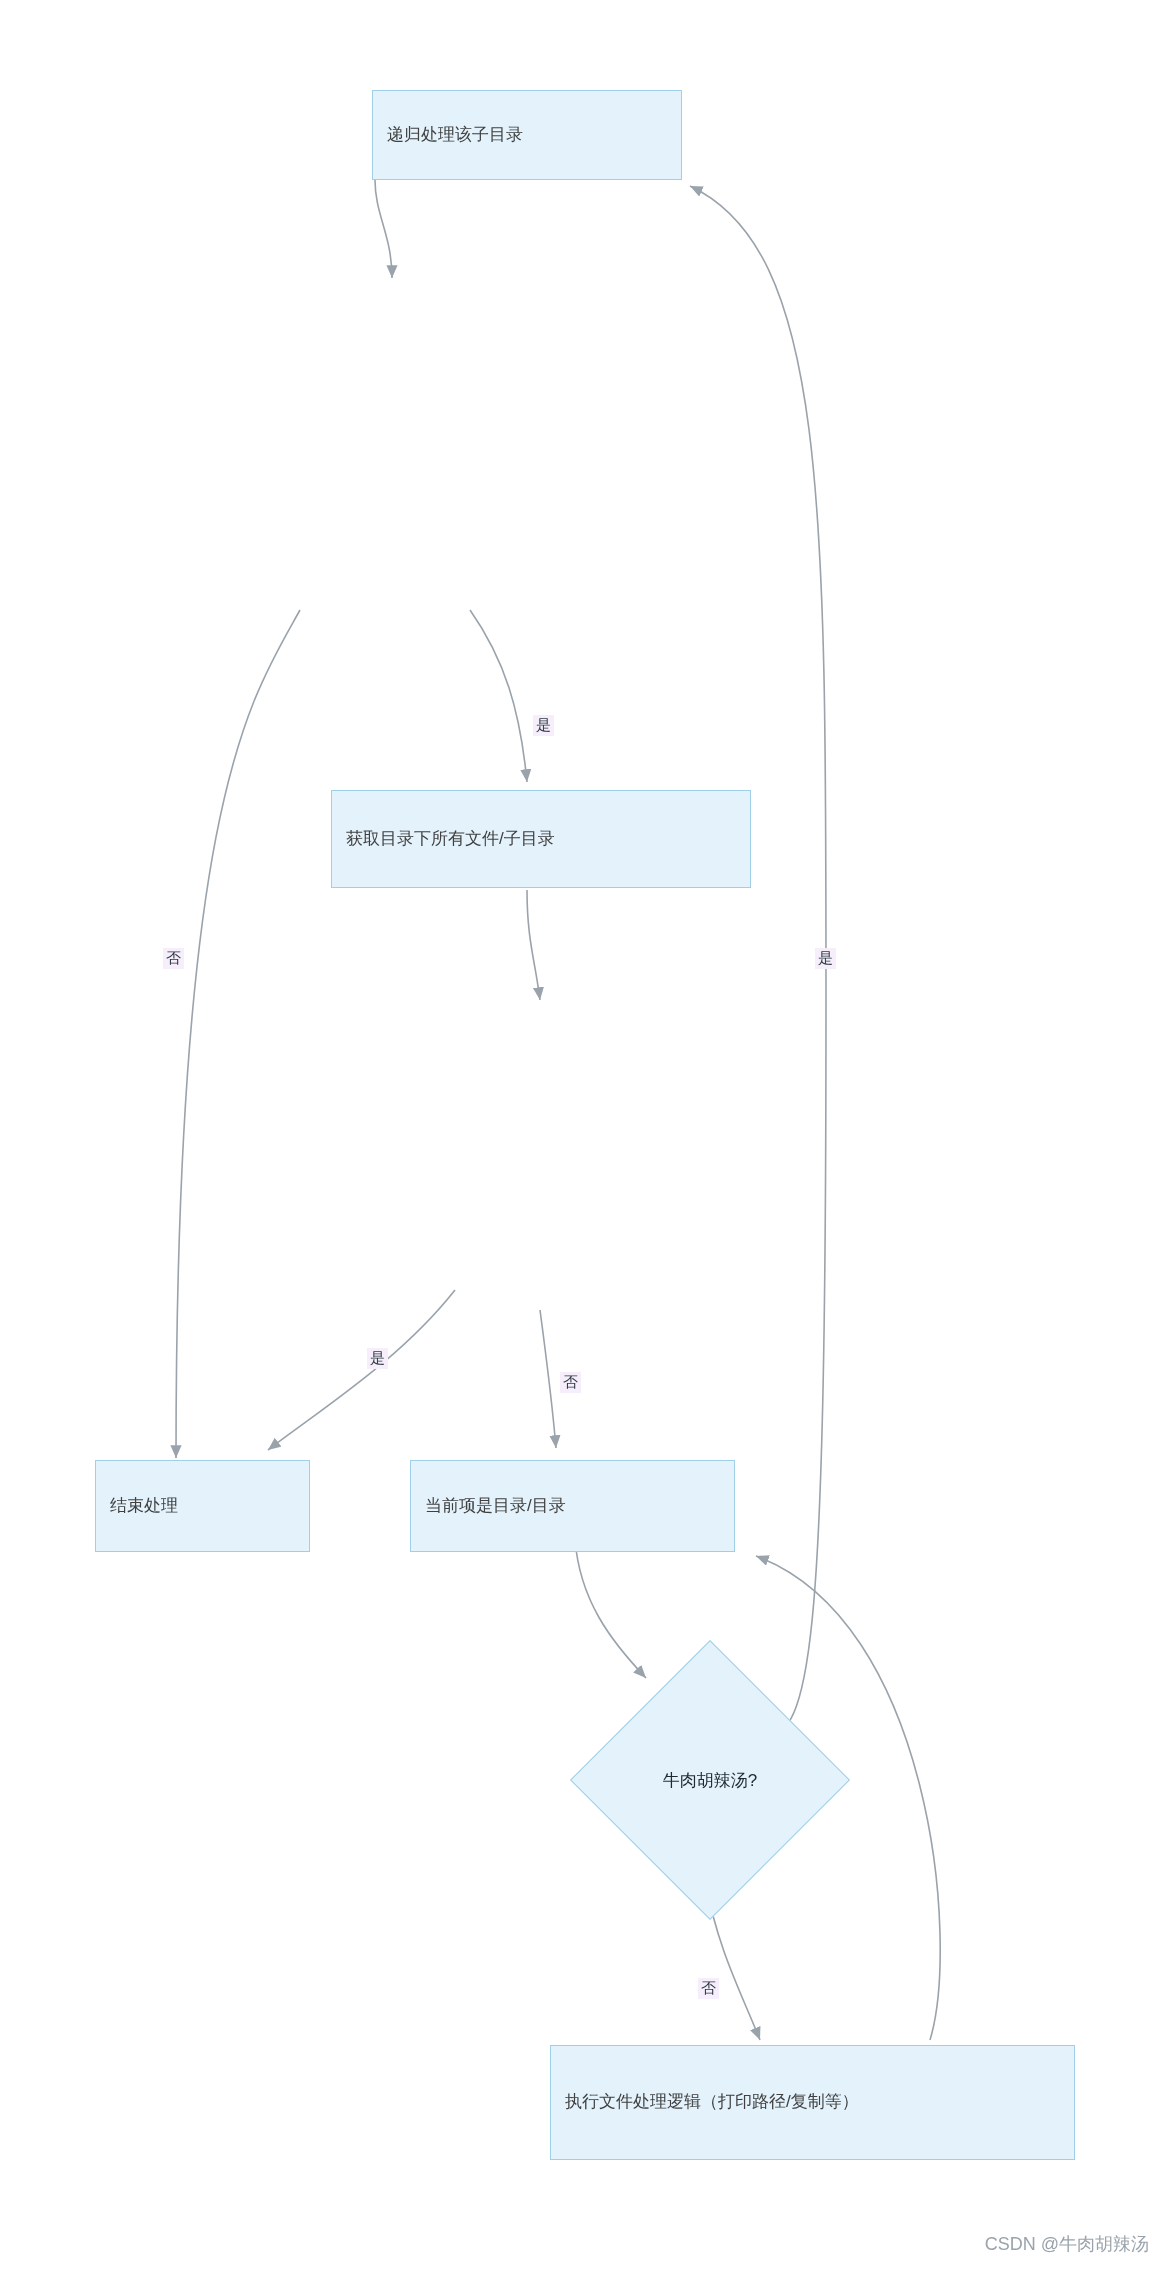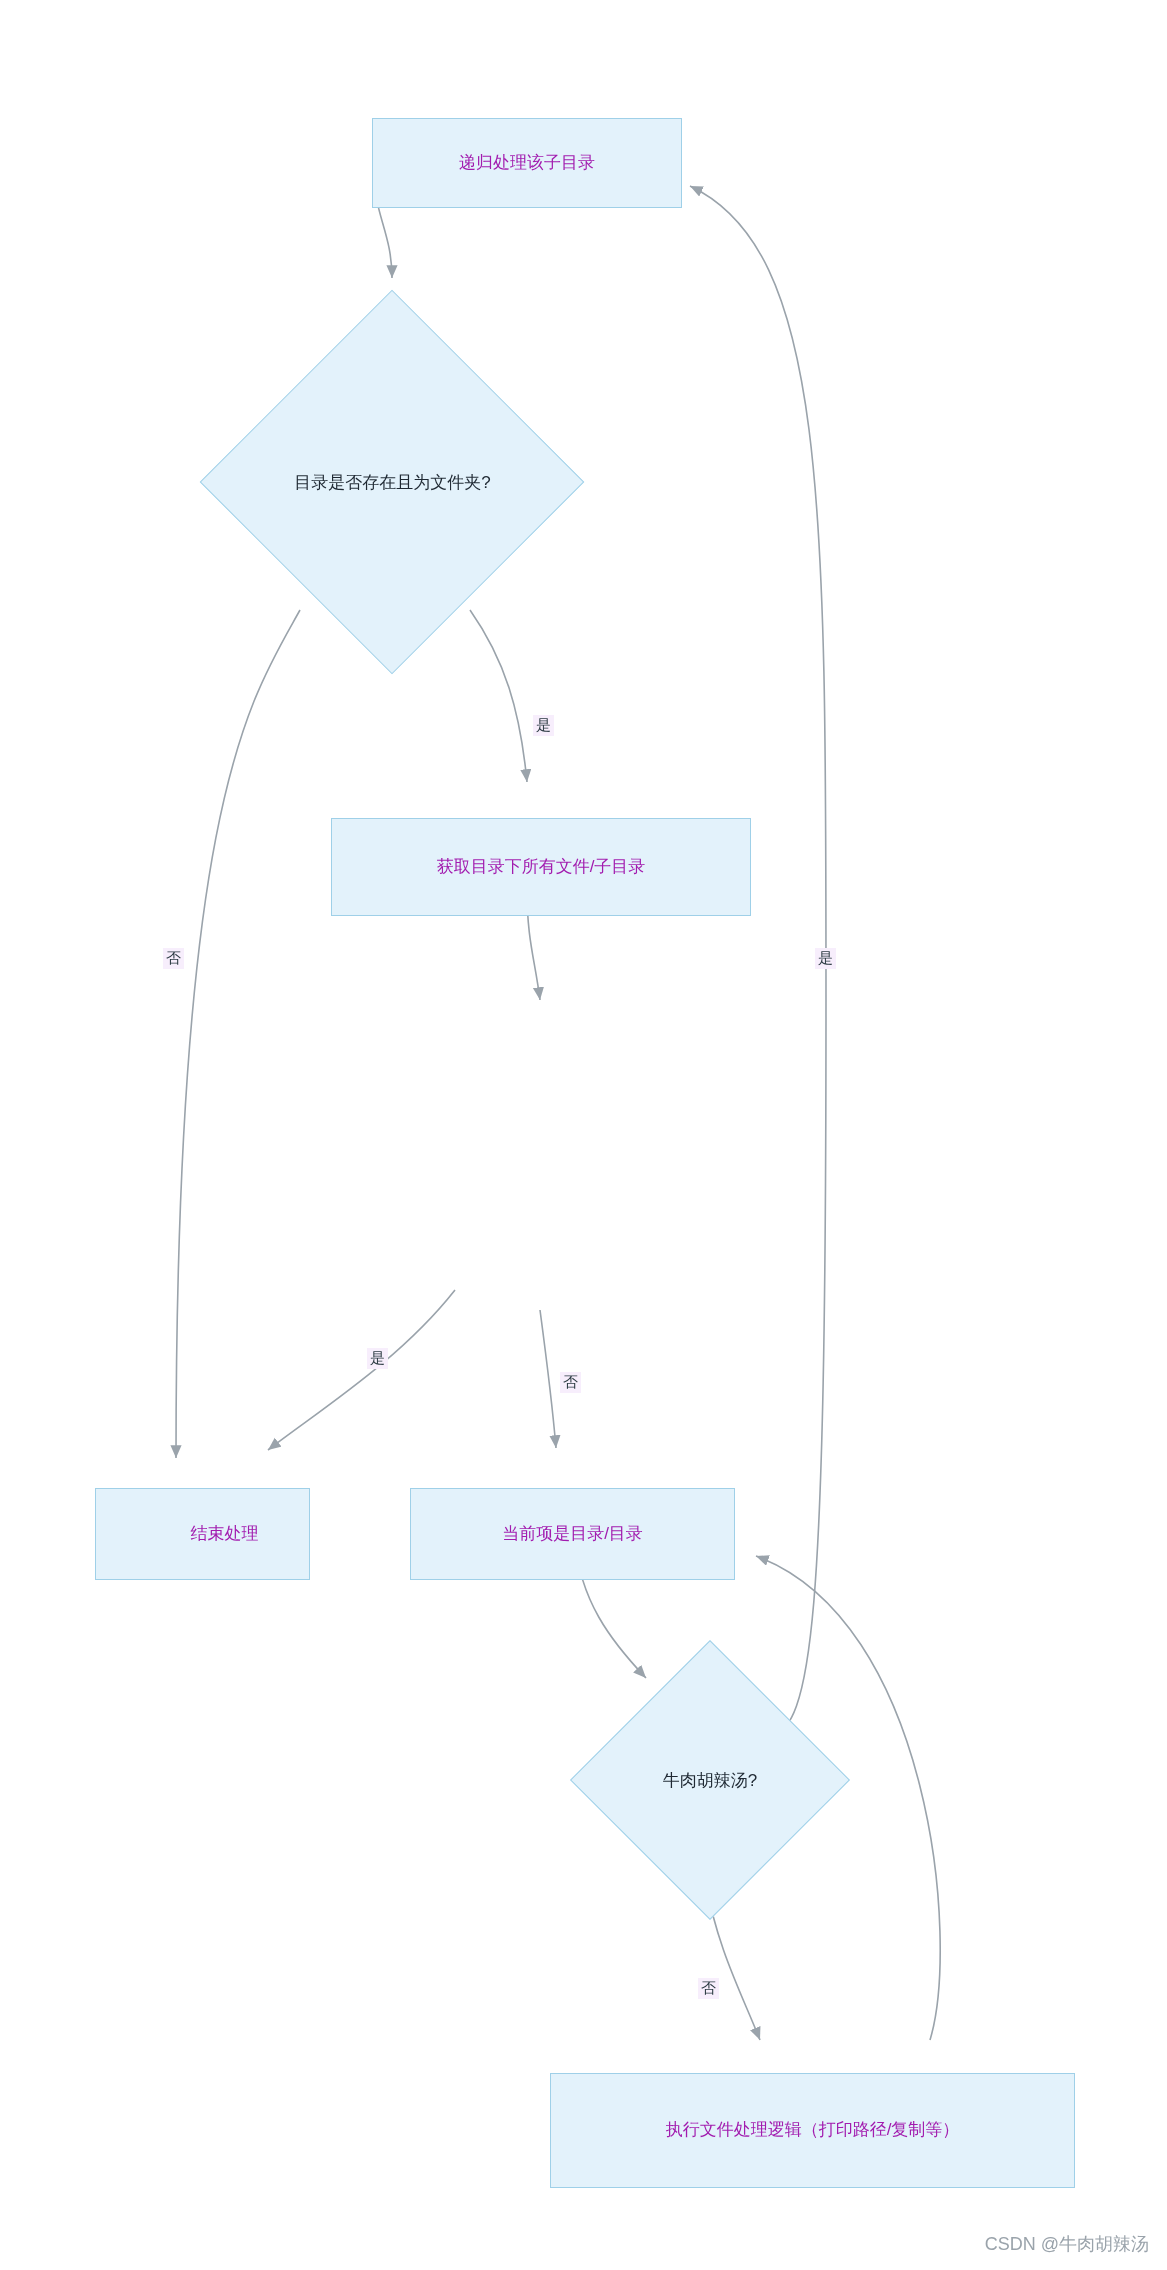--- a/index.html
+++ b/index.html
@@ -22,26 +22,24 @@
     left: 0;
     top: 0;
     width: 1167px;
     height: 2270px;
   }
   .node {
     position: absolute;
     box-sizing: border-box;
     display: flex;
     align-items: center;
-    justify-content: center;
     text-align: center;
-    color: #a21caf;
+    color: #404040;
     font-size: 17px;
     line-height: 1.45;
-    margin-top: 28px;
   }
   .node.rect {
     background: #e3f2fb;
     border: 1px solid #9fd0e8;
   }
   .node.rect .label {
     padding: 0 14px;
   }
   .diamond-wrap {
     position: absolute;
@@ -120,31 +118,27 @@
       <path d="M705,1880 C718,1950 740,1990 760,2040"></path>
 
       <path d="M930,2040 C960,1940 930,1620 756,1556"></path>
     </g>
   </svg>
 
   <div class="node rect" style="left:372px; top:90px; width:310px; height:90px;">
     <span class="label">递归处理该子目录</span>
   </div>
 
-  <div class="diamond-wrap" style="left:200px; top:290px; width:385px; height:385px;">
-    <div class="diamond-shape" style="width:272px; height:272px; left:56px; top:56px;"></div>
-    <div class="diamond-label">目录是否存在且为文件夹?</div>
-  </div>
 
   <div class="node rect" style="left:331px; top:790px; width:420px; height:98px;">
     <span class="label">获取目录下所有文件/子目录</span>
   </div>
 
 
-  <div class="node rect" style="left:95px; top:1460px; width:215px; height:92px;padding-left:44px;">
+  <div class="node rect" style="left:95px; top:1460px; width:215px; height:92px;">
     <span class="label">结束处理</span>
   </div>
 
   <div class="node rect" style="left:410px; top:1460px; width:325px; height:92px;">
     <span class="label">当前项是目录/目录</span>
   </div>
 
   <div class="diamond-wrap" style="left:570px; top:1640px; width:280px; height:280px;">
     <div class="diamond-shape" style="width:198px; height:198px; left:41px; top:41px;"></div>
     <div class="diamond-label">牛肉胡辣汤?</div>

